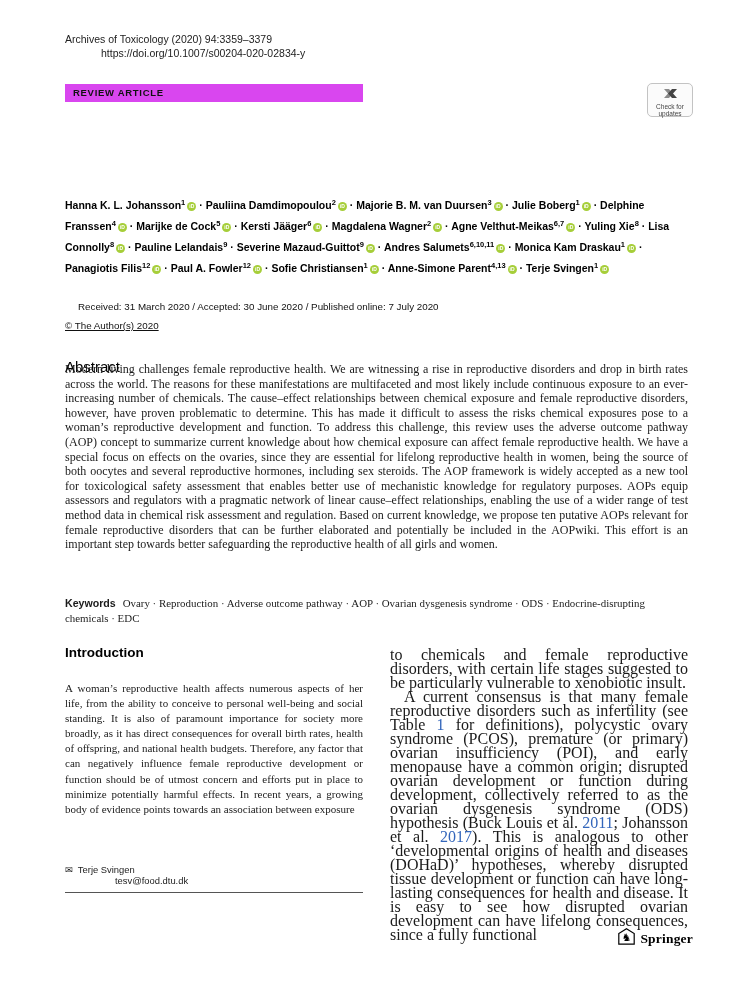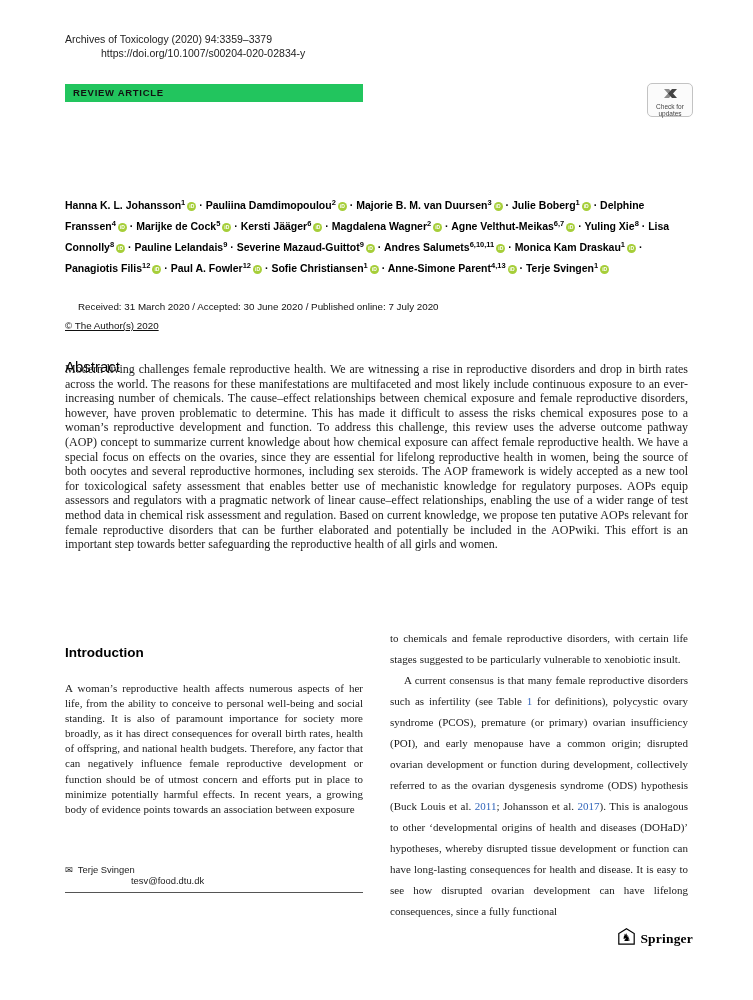--- a/index.html
+++ b/index.html
@@ -10,21 +10,21 @@
     font-family:"Liberation Serif", serif;
   }
   .abs { position:absolute; }
   .sans { font-family:"Liberation Sans", sans-serif; }
 
   .journal-line { left:65px; top:33px; font-size:10.5px; color:#222; }
   .doi-line     { left:65px; top:47px; font-size:10.5px; color:#222;margin-left:36px; }
 
   .banner {
     left:65px; top:84px; width:298px; height:18px;
-    background:#22c55e; color:#111;
+    background:#d946ef; color:#111;
     font-weight:bold; font-size:9.5px; letter-spacing:.7px;
     line-height:18px; padding-left:8px;
   }
 
   .check-badge {
     left:647px; top:83px; width:46px; height:34px;
     border:1px solid #c3c3c3; border-radius:5px; background:#fbfbfb;
     display:flex; flex-direction:column; align-items:center; justify-content:center;
     gap:1px; cursor:pointer;
   }
@@ -63,29 +63,29 @@
     font-size:10.6px; margin-right:7px;
   }
 
   .intro-heading { left:65px; top:645px; font-size:13.5px; font-weight:bold; color:#000; }
 
   .col-left {
     left:65px; top:681px; width:298px;
     font-size:11px; line-height:15.1px; text-align:justify;
   }
   .col-right {
-    left:390px; top:628px; width:298px;
-    font-size:11px; line-height:21px; text-align:justify;
+    left:390px; top:648px; width:298px;
+    font-size:16px; line-height:14px; text-align:justify;
   }
   .col-right .para2 { text-indent:14px;font-family:Liberation Serif, serif; }
   .ref-link { color:#3366bb; text-decoration:none; cursor:pointer; }
 
   .footnote { left:65px; top:864px; width:298px; font-family:"Liberation Sans", sans-serif; font-size:9.4px; color:#222; }
   .fn-row { display:flex; gap:5px; align-items:baseline; }
-  .fn-email { margin-left:30px;padding-left:36px; }
+  .fn-email { margin-left:14px;padding-left:36px; }
   .fn-divider { border:none; border-top:1px solid #555; margin:6px 0 4px; width:298px; }
 
   .springer { right:60px; top:928px; display:flex; align-items:center; gap:5px; }
   .springer-word { font-family:"Liberation Serif", serif; font-size:13.5px; font-weight:600; color:#000; letter-spacing:.2px;text-align:center; }
 </style>
 </head>
 <body>
 
 <div class="page">
 
@@ -106,20 +106,23 @@
 
 
   <div class="abs sans authors"><span><span>Hanna K. L. Johansson</span><sup>1</sup><span class="orcid">iD</span></span><span class="sep"> · </span><span><span>Pauliina Damdimopoulou</span><sup>2</sup><span class="orcid">iD</span></span><span class="sep"> · </span><span><span>Majorie B. M. van Duursen</span><sup>3</sup><span class="orcid">iD</span></span><span class="sep"> · </span><span><span>Julie Boberg</span><sup>1</sup><span class="orcid">iD</span></span><span class="sep"> · </span><span><span>Delphine Franssen</span><sup>4</sup><span class="orcid">iD</span></span><span class="sep"> · </span><span><span>Marijke de Cock</span><sup>5</sup><span class="orcid">iD</span></span><span class="sep"> · </span><span><span>Kersti Jääger</span><sup>6</sup><span class="orcid">iD</span></span><span class="sep"> · </span><span><span>Magdalena Wagner</span><sup>2</sup><span class="orcid">iD</span></span><span class="sep"> · </span><span><span>Agne Velthut-Meikas</span><sup>6,7</sup><span class="orcid">iD</span></span><span class="sep"> · </span><span><span>Yuling Xie</span><sup>8</sup></span><span class="sep"> · </span><span><span>Lisa Connolly</span><sup>8</sup><span class="orcid">iD</span></span><span class="sep"> · </span><span><span>Pauline Lelandais</span><sup>9</sup></span><span class="sep"> · </span><span><span>Severine Mazaud-Guittot</span><sup>9</sup><span class="orcid">iD</span></span><span class="sep"> · </span><span><span>Andres Salumets</span><sup>6,10,11</sup><span class="orcid">iD</span></span><span class="sep"> · </span><span><span>Monica Kam Draskau</span><sup>1</sup><span class="orcid">iD</span></span><span class="sep"> · </span><span><span>Panagiotis Filis</span><sup>12</sup><span class="orcid">iD</span></span><span class="sep"> · </span><span><span>Paul A. Fowler</span><sup>12</sup><span class="orcid">iD</span></span><span class="sep"> · </span><span><span>Sofie Christiansen</span><sup>1</sup><span class="orcid">iD</span></span><span class="sep"> · </span><span><span>Anne-Simone Parent</span><sup>4,13</sup><span class="orcid">iD</span></span><span class="sep"> · </span><span><span>Terje Svingen</span><sup>1</sup><span class="orcid">iD</span></span></div>
 
   <div class="abs sans dates">Received: 31 March 2020 / Accepted: 30 June 2020 / Published online: 7 July 2020</div>
   <div class="abs sans copyright">© The Author(s) 2020</div>
 
   <div class="abs sans abstract-heading">Abstract</div>
   <div class="abs abstract-text">Modern living challenges female reproductive health. We are witnessing a rise in reproductive disorders and drop in birth rates across the world. The reasons for these manifestations are multifaceted and most likely include continuous exposure to an ever-increasing number of chemicals. The cause–effect relationships between chemical exposure and female reproductive disorders, however, have proven problematic to determine. This has made it difficult to assess the risks chemical exposures pose to a woman’s reproductive development and function. To address this challenge, this review uses the adverse outcome pathway (AOP) concept to summarize current knowledge about how chemical exposure can affect female reproductive health. We have a special focus on effects on the ovaries, since they are essential for lifelong reproductive health in women, being the source of both oocytes and several reproductive hormones, including sex steroids. The AOP framework is widely accepted as a new tool for toxicological safety assessment that enables better use of mechanistic knowledge for regulatory purposes. AOPs equip assessors and regulators with a pragmatic network of linear cause–effect relationships, enabling the use of a wider range of test method data in chemical risk assessment and regulation. Based on current knowledge, we propose ten putative AOPs relevant for female reproductive disorders that can be further elaborated and potentially be included in the AOPwiki. This effort is an important step towards better safeguarding the reproductive health of all girls and women.</div>
 
+  <div class="abs keywords">
+    <span class="kw-label">Keywords</span><span>Ovary · Reproduction · Adverse outcome pathway · AOP · Ovarian dysgenesis syndrome · ODS · Endocrine-disrupting chemicals · EDC</span>
+  </div>
 
   <h2 class="abs sans intro-heading">Introduction</h2>
 
   <div class="abs col-left">A woman’s reproductive health affects numerous aspects of her life, from the ability to conceive to personal well-being and social standing. It is also of paramount importance for society more broadly, as it has direct consequences for overall birth rates, health of offspring, and national health budgets. Therefore, any factor that can negatively influence female reproductive development or function should be of utmost concern and efforts put in place to minimize potentially harmful effects. In recent years, a growing body of evidence points towards an association between exposure</div>
 
   <div class="abs col-right">
     <p>to chemicals and female reproductive disorders, with certain life stages suggested to be particularly vulnerable to xenobiotic insult.</p>
     <p class="para2"><span>A current consensus is that many female reproductive disorders such as infertility (see Table </span><a class="ref-link">1</a><span> for definitions), polycystic ovary syndrome (PCOS), premature (or primary) ovarian insufficiency (POI), and early menopause have a common origin; disrupted ovarian development or function during development, collectively referred to as the ovarian dysgenesis syndrome (ODS) hypothesis (Buck Louis et al. </span><a class="ref-link">2011</a><span>; Johansson et al. </span><a class="ref-link">2017</a><span>). This is analogous to other ‘developmental origins of health and diseases (DOHaD)’ hypotheses, whereby disrupted tissue development or function can have long-lasting consequences for health and disease. It is easy to see how disrupted ovarian development can have lifelong consequences, since a fully functional</span></p>
   </div>
 

